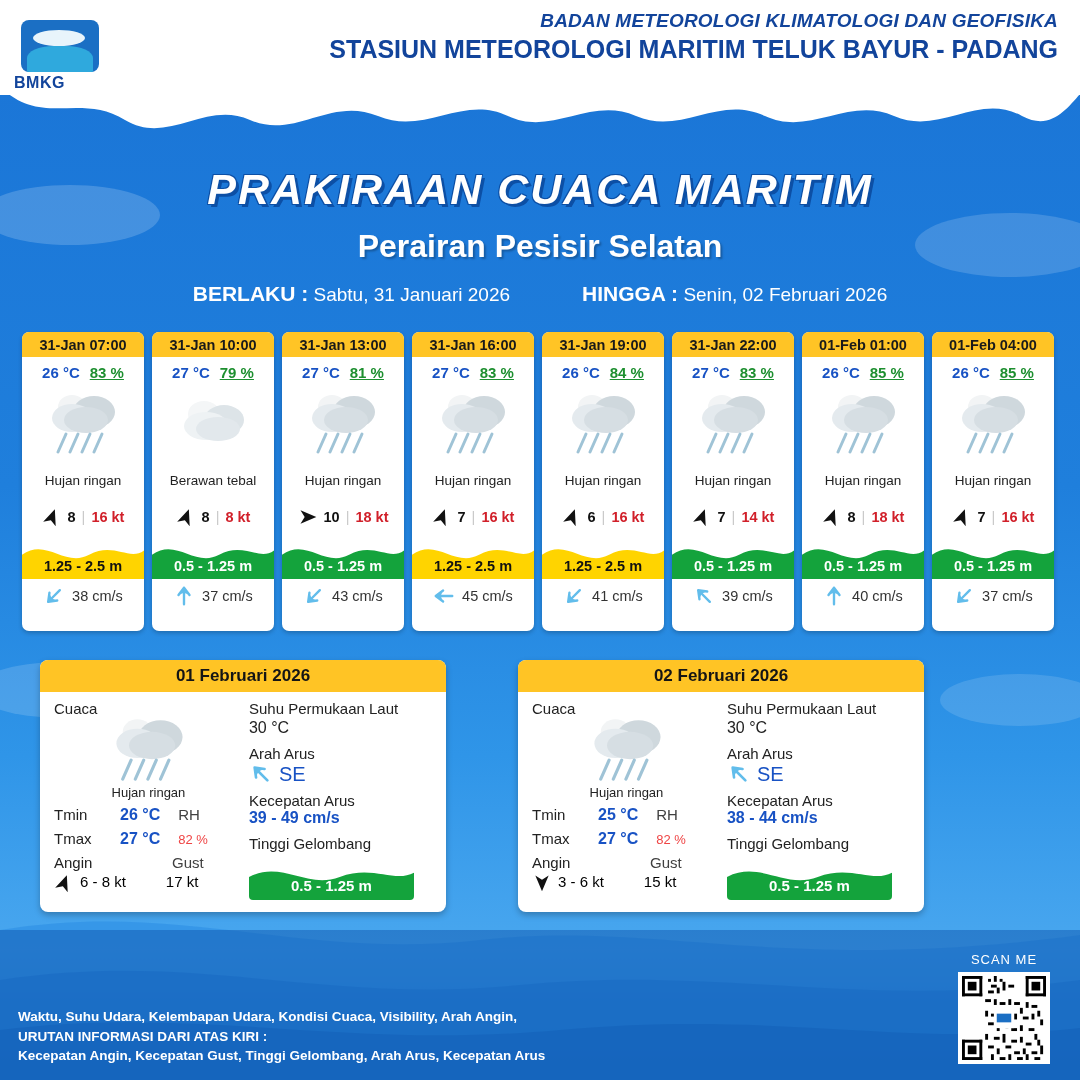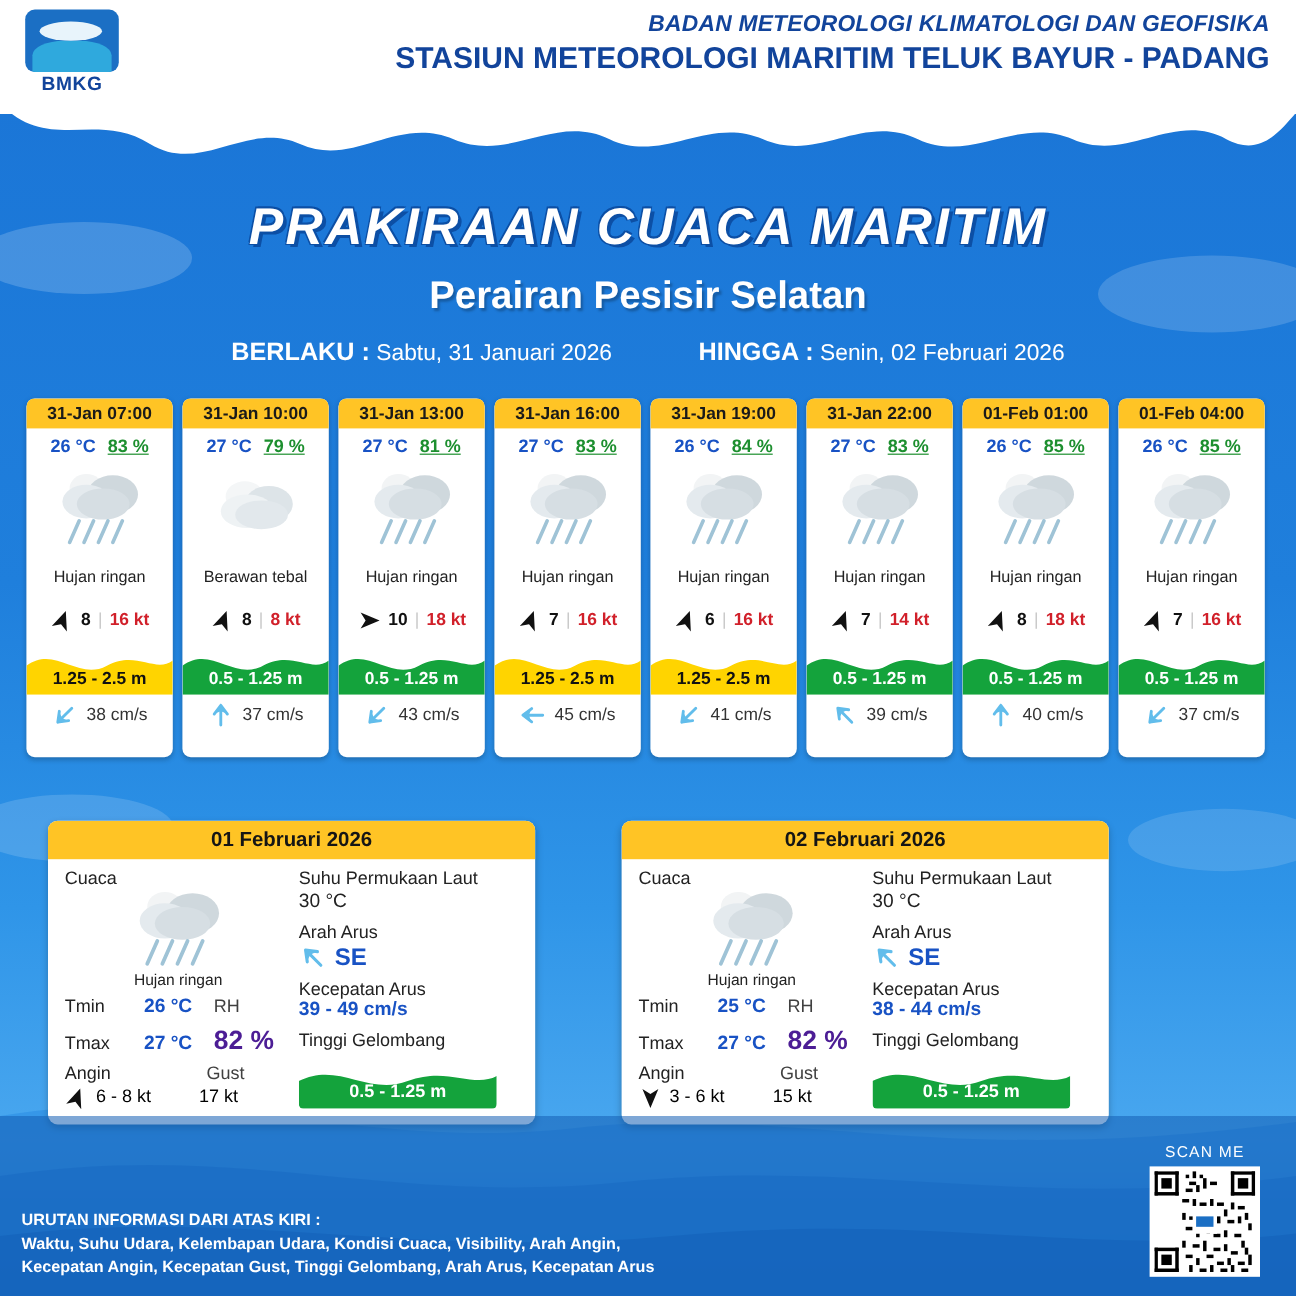--- a/index.html
+++ b/index.html
@@ -20,22 +20,22 @@
     background: #ffffff;
     z-index: 5;
   }
   .header-text {
     position: absolute; right: 22px; top: 10px; text-align: right;
     color: #12449b;
   }
   .header-line1 { font-size: 19px; font-weight: bold; letter-spacing: .2px; font-style: italic; }
   .header-line2 { font-size: 25px; font-weight: bold; margin-top: 3px; }
   .logo-bmkg {
-    position: absolute; left: 14px; top: 8px; width: 92px; height: 80px;
-    text-align: center;
+    position: absolute; left: 14px; top: 20px; width: 92px; height: 80px;
+    text-align: left;
   }
   .logo-circle {
     width: 78px; height: 52px; margin: 0 auto;
     border-radius: 8px;
     background: #1b6fc4;
     position: relative; overflow: hidden;
   }
   .logo-circle:before {
     content: ""; position: absolute; left: 6px; top: 26px; width: 66px; height: 30px;
     background: #2fa9dd; border-radius: 40% 40% 0 0;
@@ -102,46 +102,46 @@
     font-size: 14.5px; font-weight: bold; color: #111; z-index: 2;
   }
   .wave-band.green .label { color: #ffffff; }
   .card-curr {
     display: flex; align-items: center; justify-content: center; gap: 7px;
     padding: 6px 0 24px; font-size: 14.5px; color: #333;
   }
   
   .daily-wrap {
     position: absolute; top: 660px; left: 0; width: 964px;
-    display: flex; justify-content: center; gap: 72px; margin-top: 24px;
+    display: flex; justify-content: center; gap: 72px;
   }
   .daily {
     width: 406px; background: #ffffff; border-radius: 8px; overflow: hidden;
     box-shadow: 0 3px 6px rgba(0,0,0,.25);
   }
   .daily-head {
     background: #ffc425; text-align: center; font-weight: bold; font-size: 17px;
     color: #151515; padding: 6px 0;
   }
   .daily-body { display: flex; padding: 8px 14px 12px; gap: 6px;}
   .dcol-left { width: 192px; }
   .dcol-right { width: 186px; }
   .lbl { font-size: 15px; color: #222; }
   .dicon { height: 72px; display:flex; align-items:center; justify-content:center; }
   .dcond { font-size: 13px; color: #222; text-align: center; margin-top: -4px;}
   .drow { display: flex; align-items: baseline; margin-top: 6px; }
   .drow .k { width: 66px; font-size: 15px; color: #222; }
   .drow .v { font-size: 16px; font-weight: bold; color: #1852c4; }
-  .drow .v2 { font-size: 22px; font-weight: bold; color: #4c1d95; }
+  .drow .v2 { font-size: 13px; font-weight: normal; color: #ef4444; }
   .drow .k2 { width: 58px; font-size: 15px; color: #404040;}
   .dwind { display: flex; align-items: flex-start; gap: 6px; font-size: 15px; margin-top: 2px;}
   .sst { font-size: 15px; color: #222; }
   .sstv { font-size: 16px; color: #222; margin-top: 2px;}
   .curr-dir { display: flex; align-items: center; gap: 6px; }
-  .curr-dir .dd { font-size: 20px; font-weight: bold; color: #1852c4; }
+  .curr-dir .dd { font-size: 20px; font-weight: normal; color: #1852c4; }
   .curr-spd { font-size: 16px; color: #1852c4; font-weight: bold; }
   .dwave {
     margin-top: 6px; width: 165px; height: 42px; position: relative; overflow: hidden;
     border-radius: 4px;
   }
   .dwave .label {
     position: absolute; left: 0; bottom: 6px; width: 100%; text-align: center;
     font-size: 15px; font-weight: bold; color: #fff; z-index: 2;
   }
   
@@ -673,22 +673,22 @@
   </svg>
           <span class="label">0.5 - 1.25 m</span>
         </div>
       </div>
     </div>
       </div>
     </div>
 
   <div class="footer-panel"></div>
   <div class="footer-note">
+    <div>Waktu, Suhu Udara, Kelembapan Udara, Kondisi Cuaca, Visibility, Arah Angin,</div>
     <div>URUTAN INFORMASI DARI ATAS KIRI :</div>
-    <div>Waktu, Suhu Udara, Kelembapan Udara, Kondisi Cuaca, Visibility, Arah Angin,</div>
     <div>Kecepatan Angin, Kecepatan Gust, Tinggi Gelombang, Arah Arus, Kecepatan Arus</div>
   </div>
   <div class="scan">
     <div class="scan-label">SCAN ME</div>
     <div class="qr">
       <svg viewBox="0 0 29 29" width="84" height="84">
         <rect width="29" height="29" fill="#fff"></rect>
         <g fill="#000">
           <rect x="0" y="0" width="7" height="1"></rect>
             <rect x="0" y="6" width="7" height="1"></rect>

